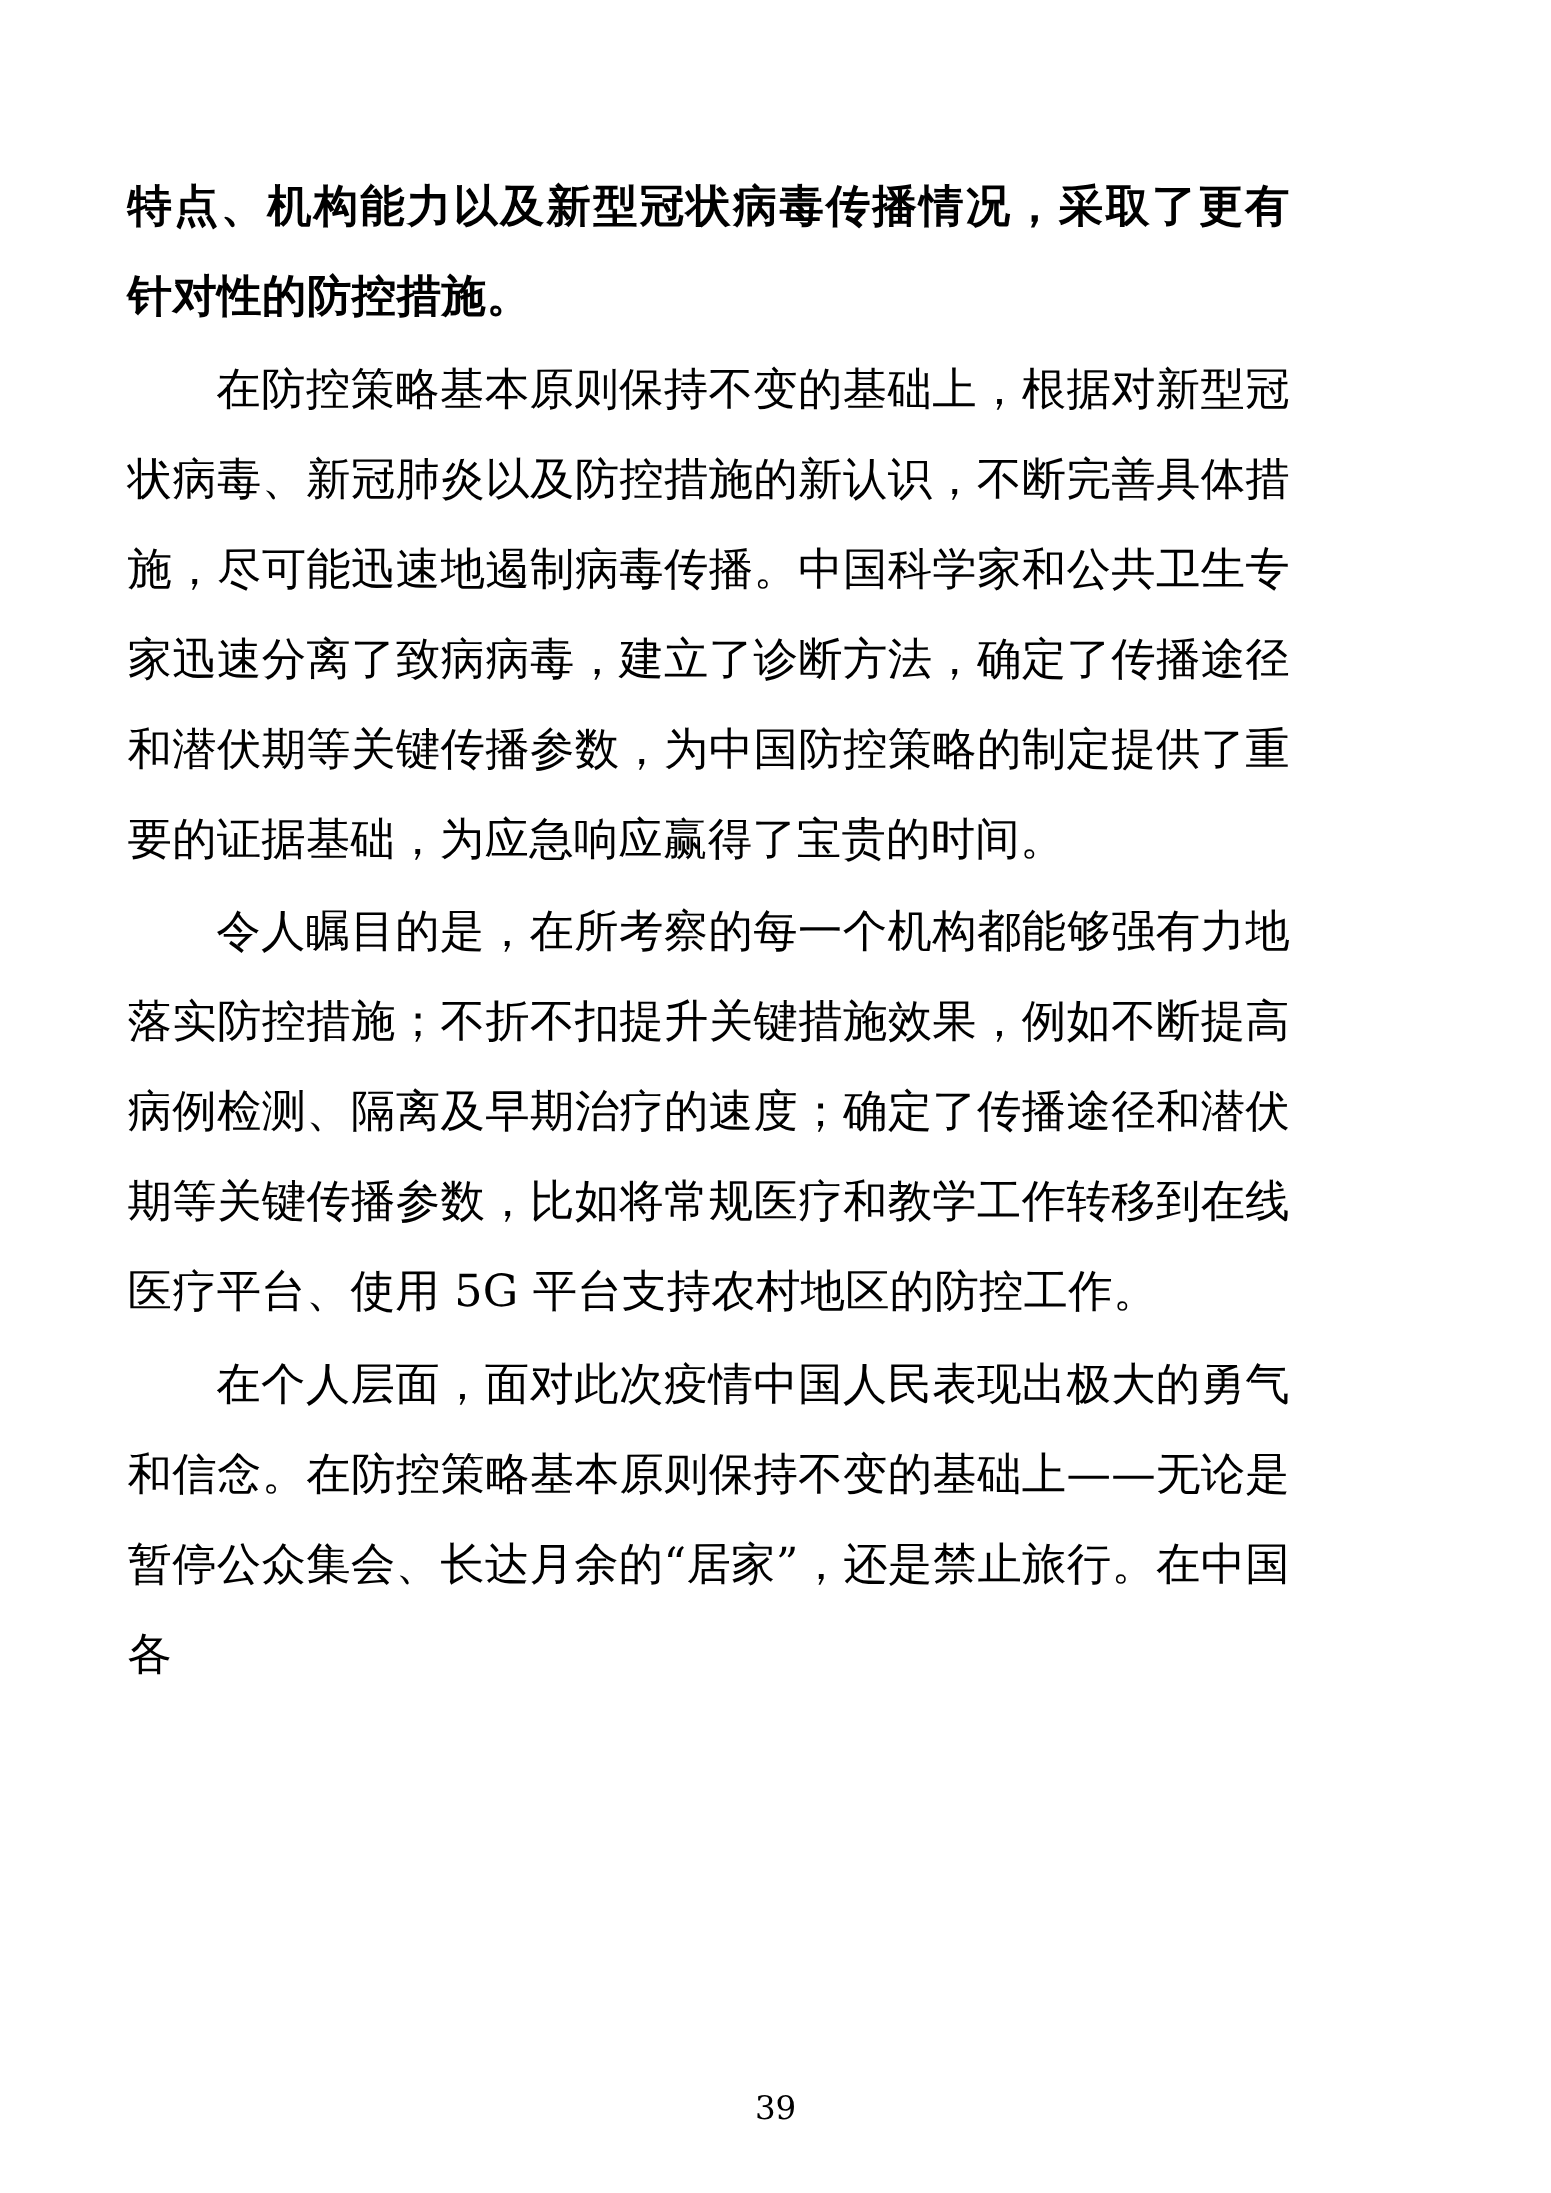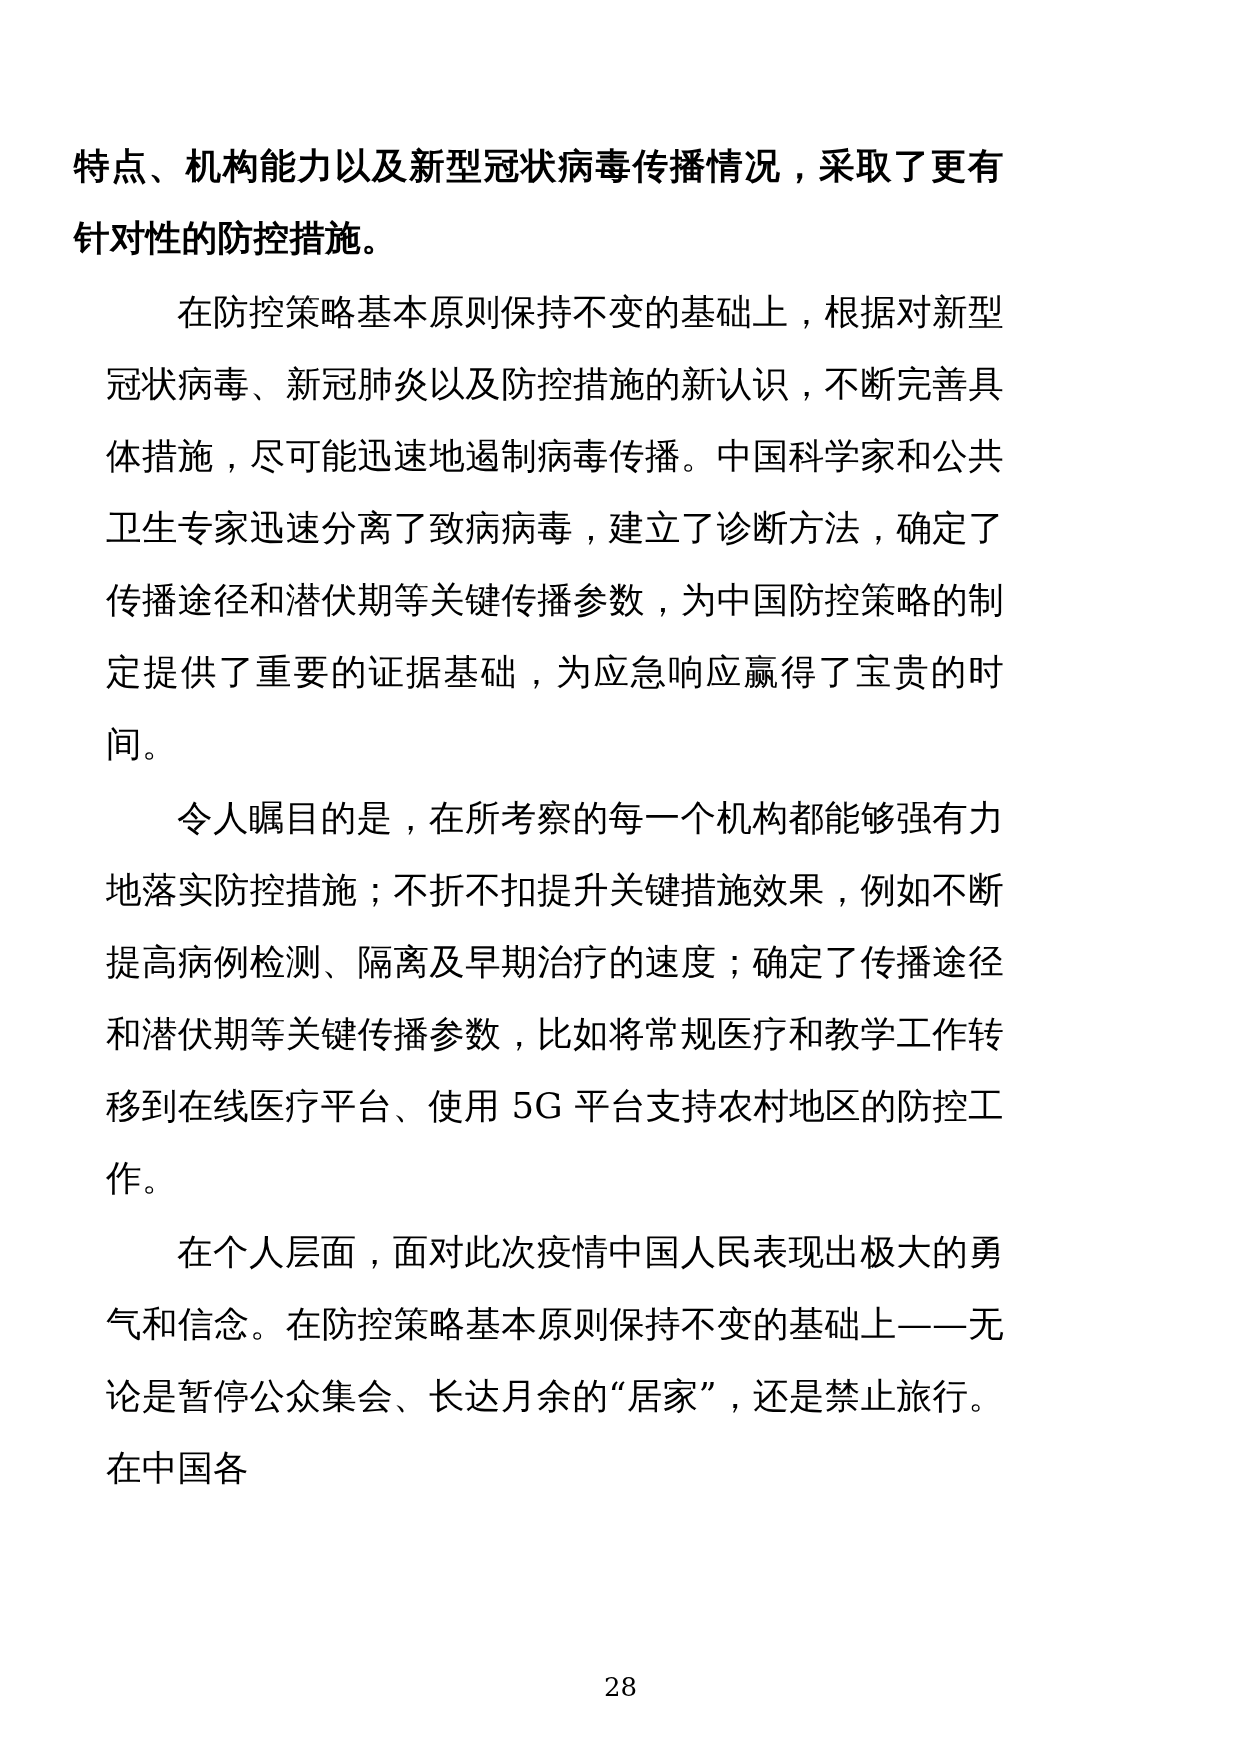--- a/index.html
+++ b/index.html
@@ -14,42 +14,41 @@
     font-family: "DejaVu Serif", "Liberation Serif", serif;
     color: #000000;
   }
   .page {
     position: absolute;
     top: 0;
     left: 0;
     width: 1241px;
     height: 1754px;
     box-sizing: border-box;
-    padding: 130px 150px 60px 74px;
+    padding: 130px 150px 60px 102px;
     background: #ffffff;
   }
   .content {
     width: 930px;
   }
   p {
     margin: 0 0 2px 0;
     font-size: 35.5px;
     line-height: 72px;
     text-align: justify;
     text-justify: inter-ideograph;
     letter-spacing: 0.2px;
     word-break: break-all;
   }
   p.bold {
     font-weight: bold;
     letter-spacing: 0.4px;
   }
   p.indent {
     text-indent: 2em;
-    margin-left: 32px;
   }
   .pagenum {
     position: absolute;
     left: 0;
     right: 0;
     bottom: 52px;
     text-align: center;
     font-size: 26px;
     font-family: "DejaVu Serif", "Liberation Serif", serif;
     color: #000;
@@ -58,14 +57,14 @@
 </head>
 <body>
 
 <div class="page">
   <div class="content">
     <p class="bold">特点、机构能力以及新型冠状病毒传播情况，采取了更有针对性的防控措施。</p>
     <p class="indent">在防控策略基本原则保持不变的基础上，根据对新型冠状病毒、新冠肺炎以及防控措施的新认识，不断完善具体措施，尽可能迅速地遏制病毒传播。中国科学家和公共卫生专家迅速分离了致病病毒，建立了诊断方法，确定了传播途径和潜伏期等关键传播参数，为中国防控策略的制定提供了重要的证据基础，为应急响应赢得了宝贵的时间。</p>
     <p class="indent">令人瞩目的是，在所考察的每一个机构都能够强有力地落实防控措施；不折不扣提升关键措施效果，例如不断提高病例检测、隔离及早期治疗的速度；确定了传播途径和潜伏期等关键传播参数，比如将常规医疗和教学工作转移到在线医疗平台、使用 5G 平台支持农村地区的防控工作。</p>
     <p class="indent">在个人层面，面对此次疫情中国人民表现出极大的勇气和信念。在防控策略基本原则保持不变的基础上——无论是暂停公众集会、长达月余的“居家”，还是禁止旅行。在中国各</p>
   </div>
-  <div class="pagenum">28</div>
+  <div class="pagenum">39</div>
 </div>
 
 </body></html>

